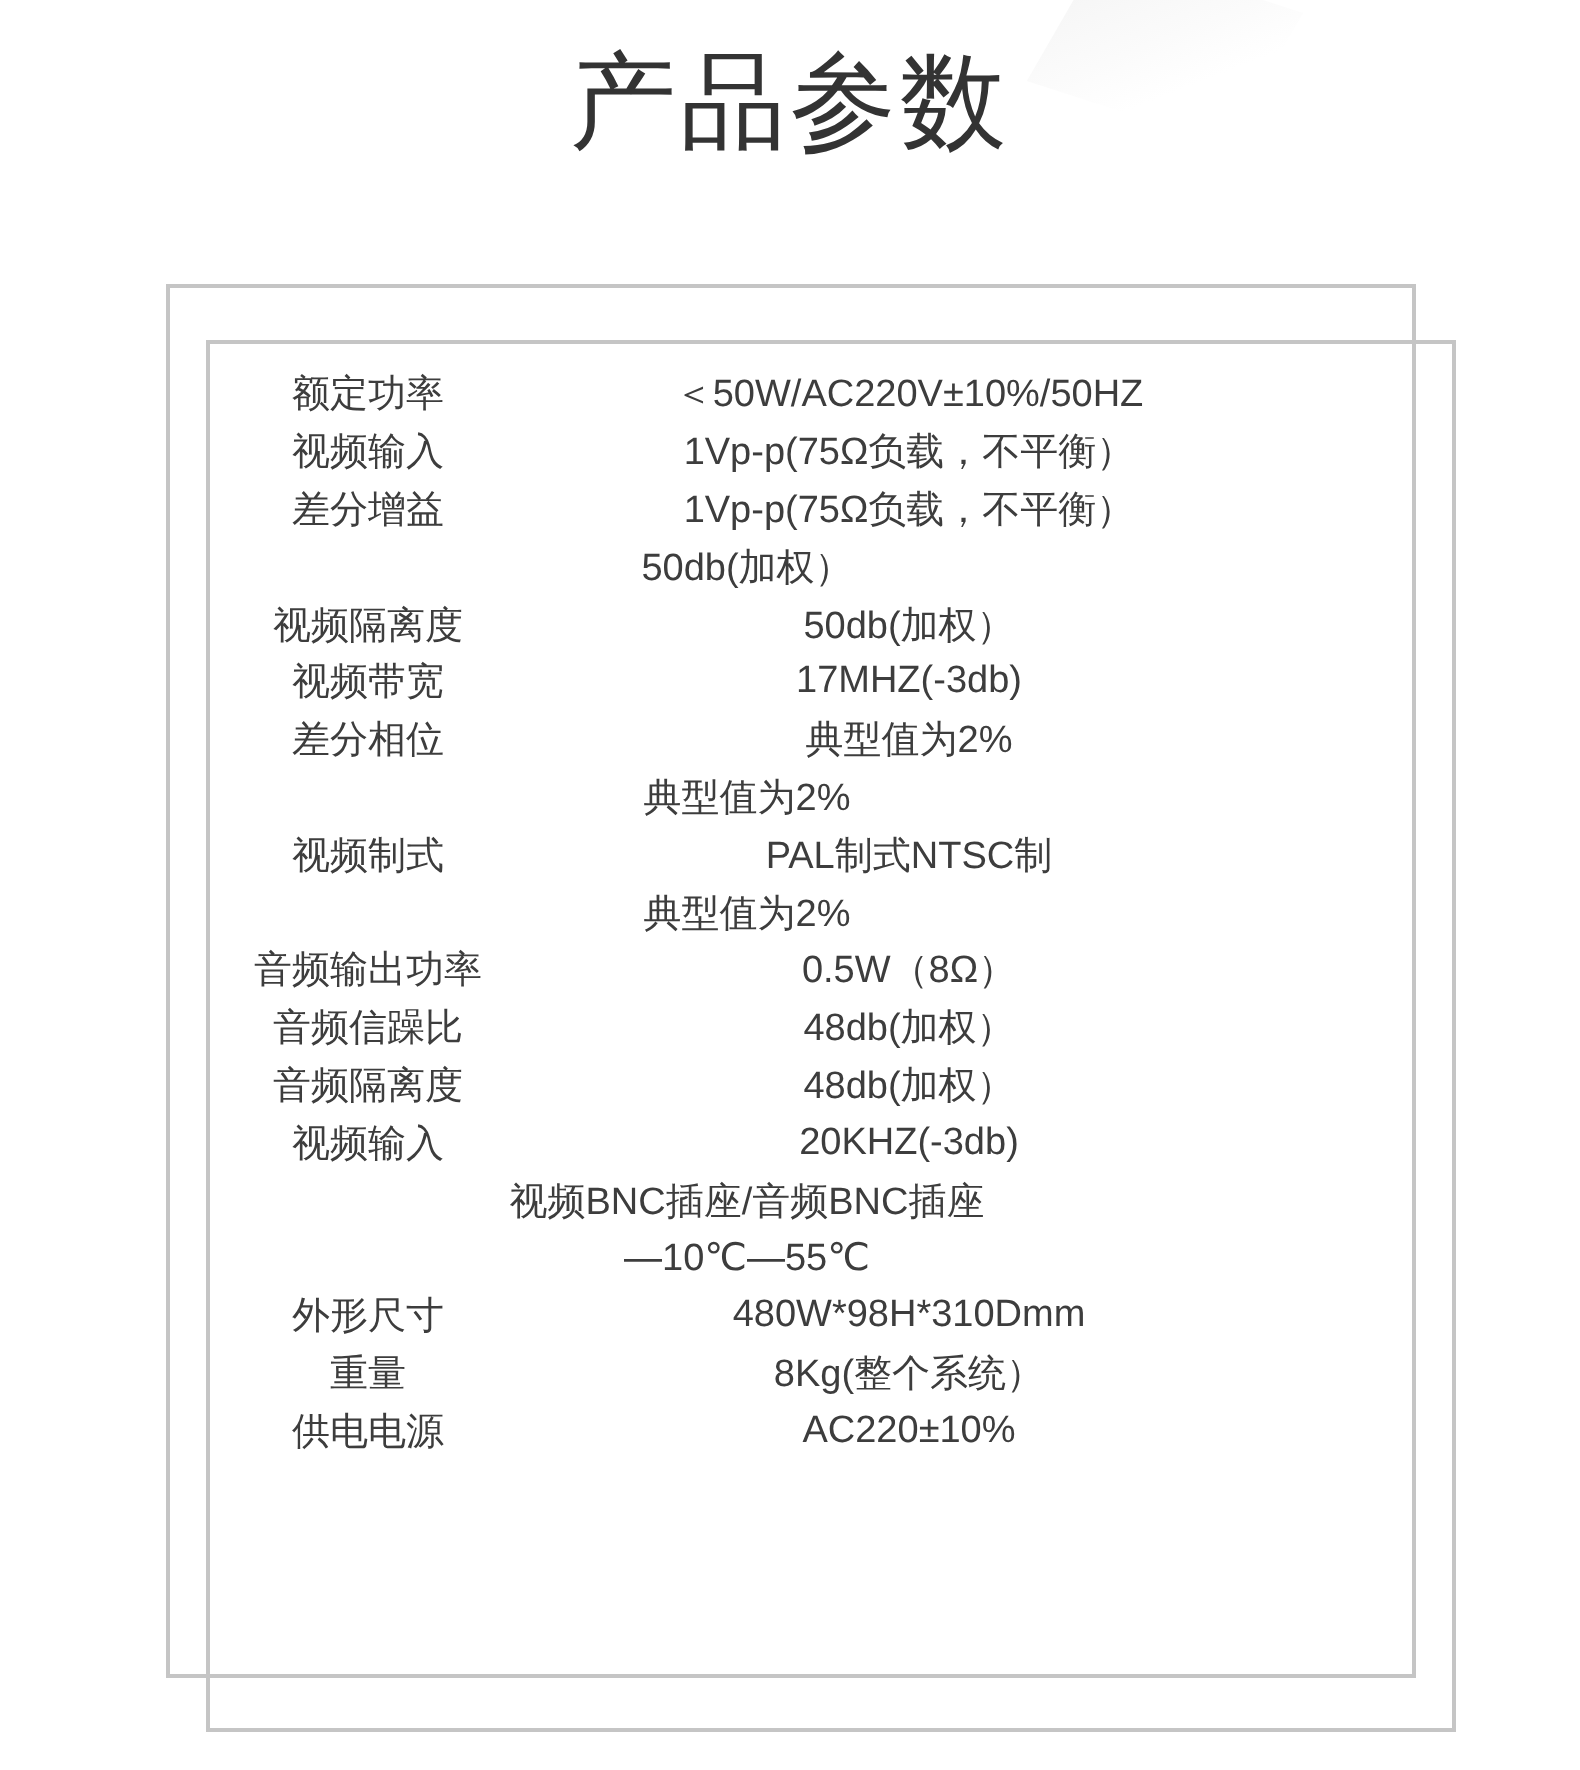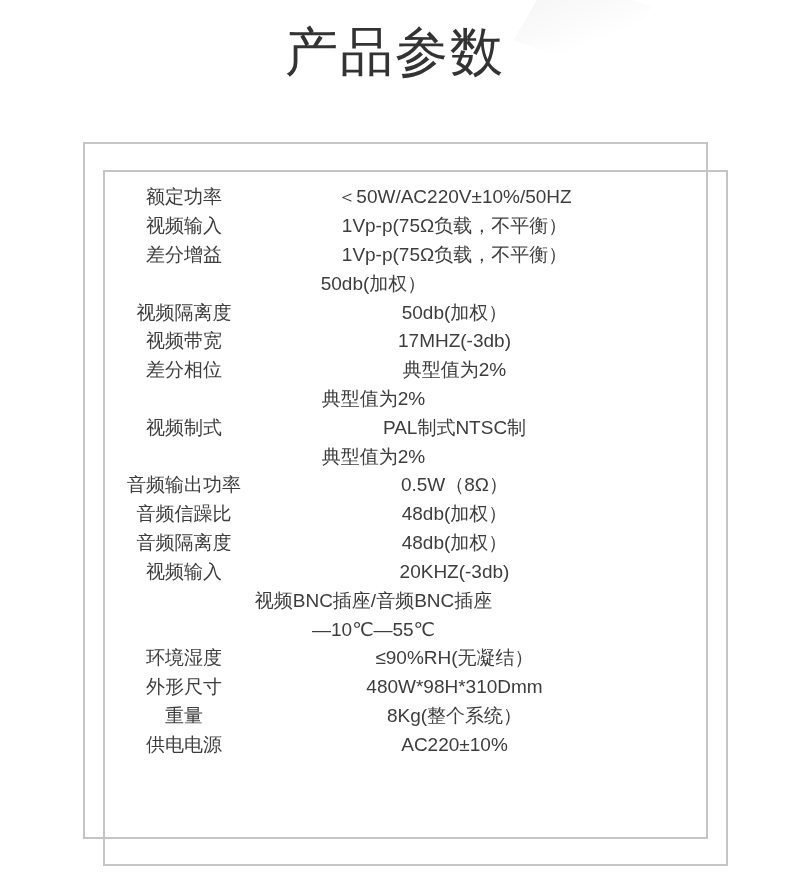--- a/index.html
+++ b/index.html
@@ -162,24 +162,20 @@
 
 
   <div class="spec-row">
     <span class="spec-value">视频BNC插座/音频BNC插座</span>
   </div>
 
   <div class="spec-row">
     <span class="spec-value">—10℃—55℃</span>
   </div>
 
-  <div class="spec-row">
-    <span class="spec-label">环境湿度</span>
-    <span class="spec-value">≤90%RH(无凝结）</span>
-  </div>
 
   <div class="spec-row">
     <span class="spec-label">外形尺寸</span>
     <span class="spec-value">480W*98H*310Dmm</span>
   </div>
 
   <div class="spec-row">
     <span class="spec-label">重量</span>
     <span class="spec-value">8Kg(整个系统）</span>
   </div>

